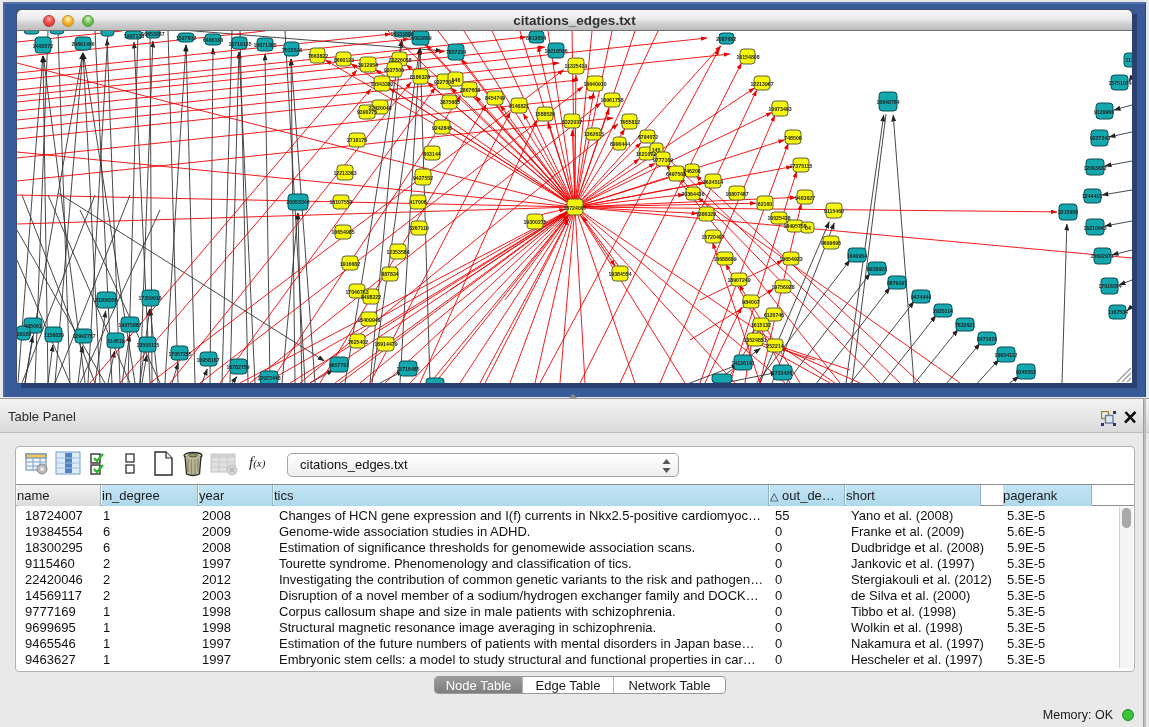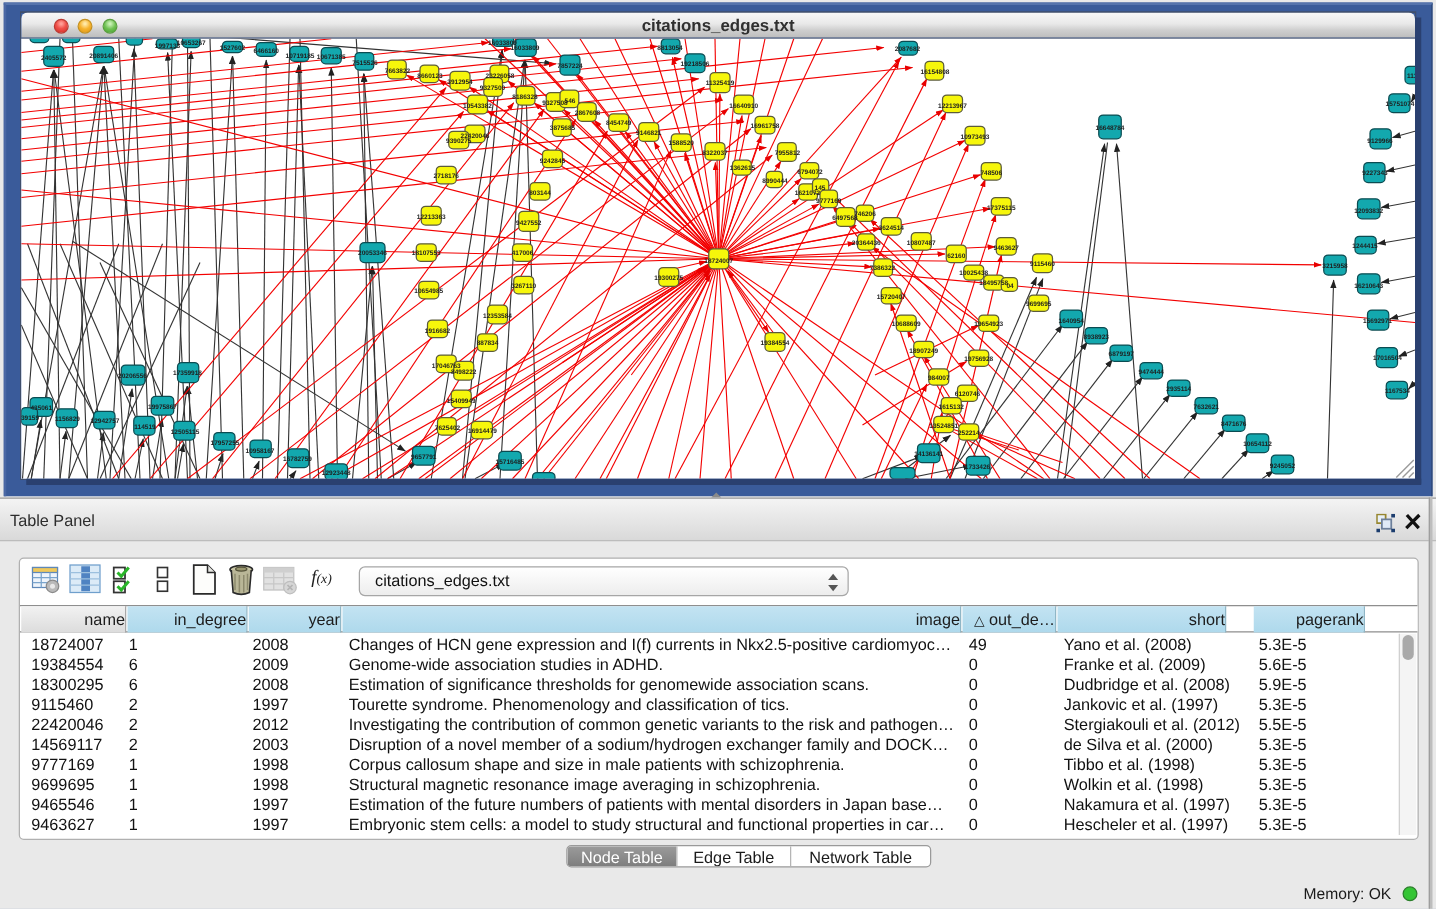--- a/index.html
+++ b/index.html
@@ -17,29 +17,29 @@
 .title{position:absolute;width:100%;text-align:center;top:3px;font-size:13.5px;font-weight:bold;color:#303030}
 .tl{position:absolute;top:5px;width:12px;height:12px;border-radius:50%}
 .tl.r{left:26px;background:radial-gradient(circle at 50% 30%,#ff9d96 8%,#f0514a 45%,#cf2b25);border:1px solid #ba3a33}
 .tl.y{left:45px;background:radial-gradient(circle at 50% 30%,#ffe9a8 8%,#f7b22c 50%,#d99415);border:1px solid #c4901f}
 .tl.g{left:65px;background:radial-gradient(circle at 50% 30%,#c8f0b4 8%,#6fc153 50%,#47a12e);border:1px solid #5a9e3f}
 .tph{position:absolute;left:0;top:398px;width:1149px;height:35px;background:linear-gradient(#f4f4f4,#d9d9d9);border-top:1px solid #9a9a9a;border-bottom:1px solid #bcbcbc}
 .tph .t{position:absolute;left:8px;top:10px;font-size:13px;color:#2c2c2c}
 .splitgrip{position:absolute;left:569px;top:394px;width:0;height:0;border-left:4px solid transparent;border-right:4px solid transparent;border-bottom:4px solid #8a8a8a}
 .box{position:absolute;left:15px;top:446px;width:1120px;height:226px;background:#fff;border:1px solid #b0b0b0;border-radius:4px}
 .thead{position:absolute;left:0px;top:37px;width:1118px;height:22px;background:#fff;border-top:1px solid #8e8e8e;border-bottom:1px solid #8e8e8e}
-.th{position:absolute;top:0;height:21px;background:linear-gradient(#c3e3f2,#aed9ec);border-right:1px solid #8fb6c6;font-size:13px;color:#1c1c1c;text-align:right;line-height:21px}
+.th{position:absolute;top:0;height:21px;background:linear-gradient(#c3e3f2,#aed9ec);border-right:1px solid #8fb6c6;font-size:13px;color:#1c1c1c;text-align:left;line-height:21px}
 .th.first{background:linear-gradient(#f2f2f2,#dcdcdc);border-right:1px solid #a8a8a8}
 .tbody{position:absolute;left:0;top:60px;width:1118px;height:161px;overflow:hidden}
 .tr{position:relative;height:16px;font-size:13px;color:#111;white-space:nowrap}
 .tr div{position:absolute;top:1px;overflow:hidden}
 .c0{left:9px;width:80px}.c1{left:87px;width:90px}.c2{left:186px;width:70px}.c3{left:263px;width:492px}.c4{left:759px;width:70px}.c5{left:835px;width:155px}.c6{left:991px;width:95px}
 .vsb{position:absolute;right:1px;top:60px;width:14px;height:161px;background:#f4f4f4;border-left:1px solid #d0d0d0}
 .vsb .thumb{position:absolute;left:2px;top:1px;width:9px;height:20px;border-radius:5px;background:#a9a9a9}
-.seg{position:absolute;left:453px;top:676px;height:18px;display:flex;border:1px solid #9a9a9a;border-radius:4px;overflow:hidden;background:#fff}
+.seg{position:absolute;left:434px;top:676px;height:18px;display:flex;border:1px solid #9a9a9a;border-radius:4px;overflow:hidden;background:#fff}
 .seg div{font-size:13px;line-height:17px;text-align:center;color:#1a1a1a;border-right:1px solid #b5b5b5}
 .seg div.on{background:linear-gradient(#9b9b9b,#7e7e7e);color:#fff}
 .mem{position:absolute;right:36px;top:708px;font-size:12.5px;color:#1a1a1a}
 .dot{position:absolute;right:15px;top:709px;width:12px;height:12px;border-radius:50%;background:#35c535;border:1.5px solid #2b7f2b}
 </style></head>
 <body>
 <div class="desk"></div>
 <div class="win">
   <div class="tbar">
     <div class="title">citations_edges.txt</div>
@@ -606,32 +606,32 @@
     <div style="position:absolute;left:12px;top:3px;font-size:13px;color:#111">citations_edges.txt</div>
     <svg style="position:absolute;right:6px;top:4px" width="11" height="16">
         <path d="M5.5,1 L9.5,6 L1.5,6 z" fill="#555"></path>
         <path d="M5.5,15 L9.5,10 L1.5,10 z" fill="#555"></path>
       </svg>
   </div>
   <div class="thead">
     <div class="th first" style="left:1px;width:84px">name</div>
     <div class="th" style="left:86px;width:96px">in_degree</div>
     <div class="th" style="left:183px;width:74px">year</div>
-    <div class="th" style="left:258px;width:495px">image</div>
+    <div class="th" style="left:258px;width:495px">tics</div>
     <div class="th" style="left:754px;width:75px"><span style="font-size:11px">△</span> out_de…</div>
     <div class="th" style="left:830px;width:135px">short</div>
     <div class="th" style="left:987px;width:89px">pagerank</div>
   </div>
   <div class="tbody">
 <div class="tr">
         <div class="c0">18724007</div>
         <div class="c1">1</div>
         <div class="c2">2008</div>
         <div class="c3">Changes of HCN gene expression and I(f) currents in Nkx2.5-positive cardiomyoc…</div>
-        <div class="c4">49</div>
+        <div class="c4">55</div>
         <div class="c5">Yano et al. (2008)</div>
         <div class="c6">5.3E-5</div>
       </div>
 <div class="tr">
         <div class="c0">19384554</div>
         <div class="c1">6</div>
         <div class="c2">2009</div>
         <div class="c3">Genome-wide association studies in ADHD.</div>
         <div class="c4">0</div>
         <div class="c5">Franke et al. (2009)</div>

